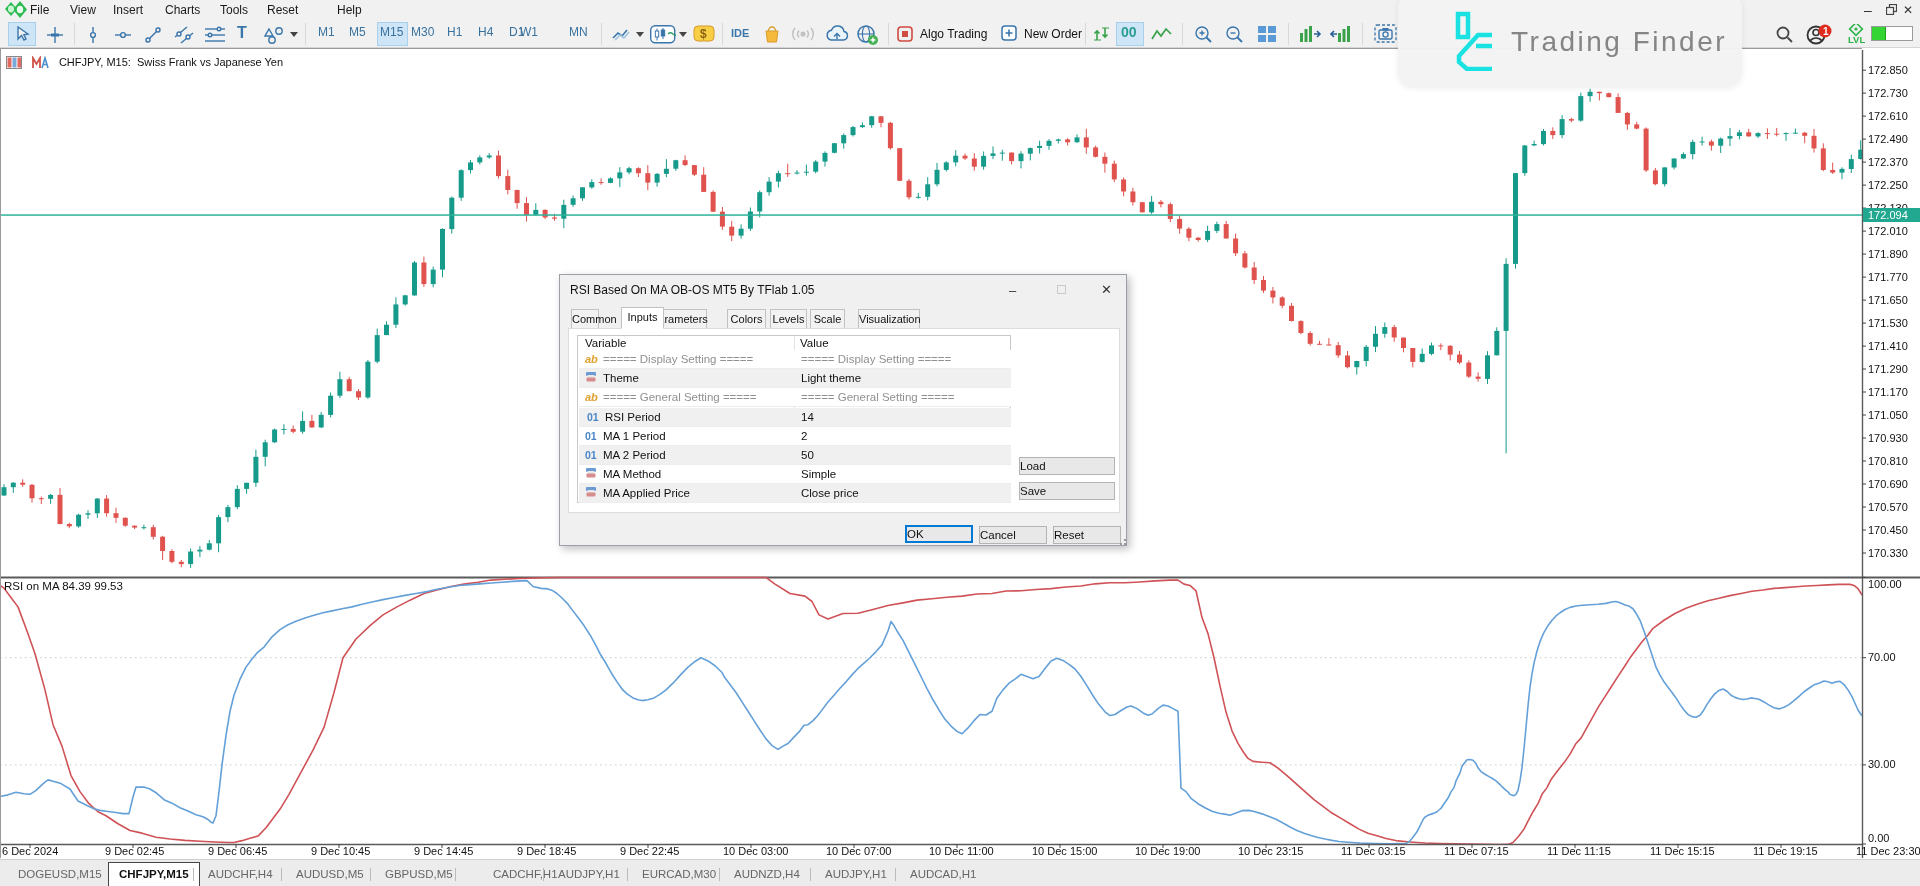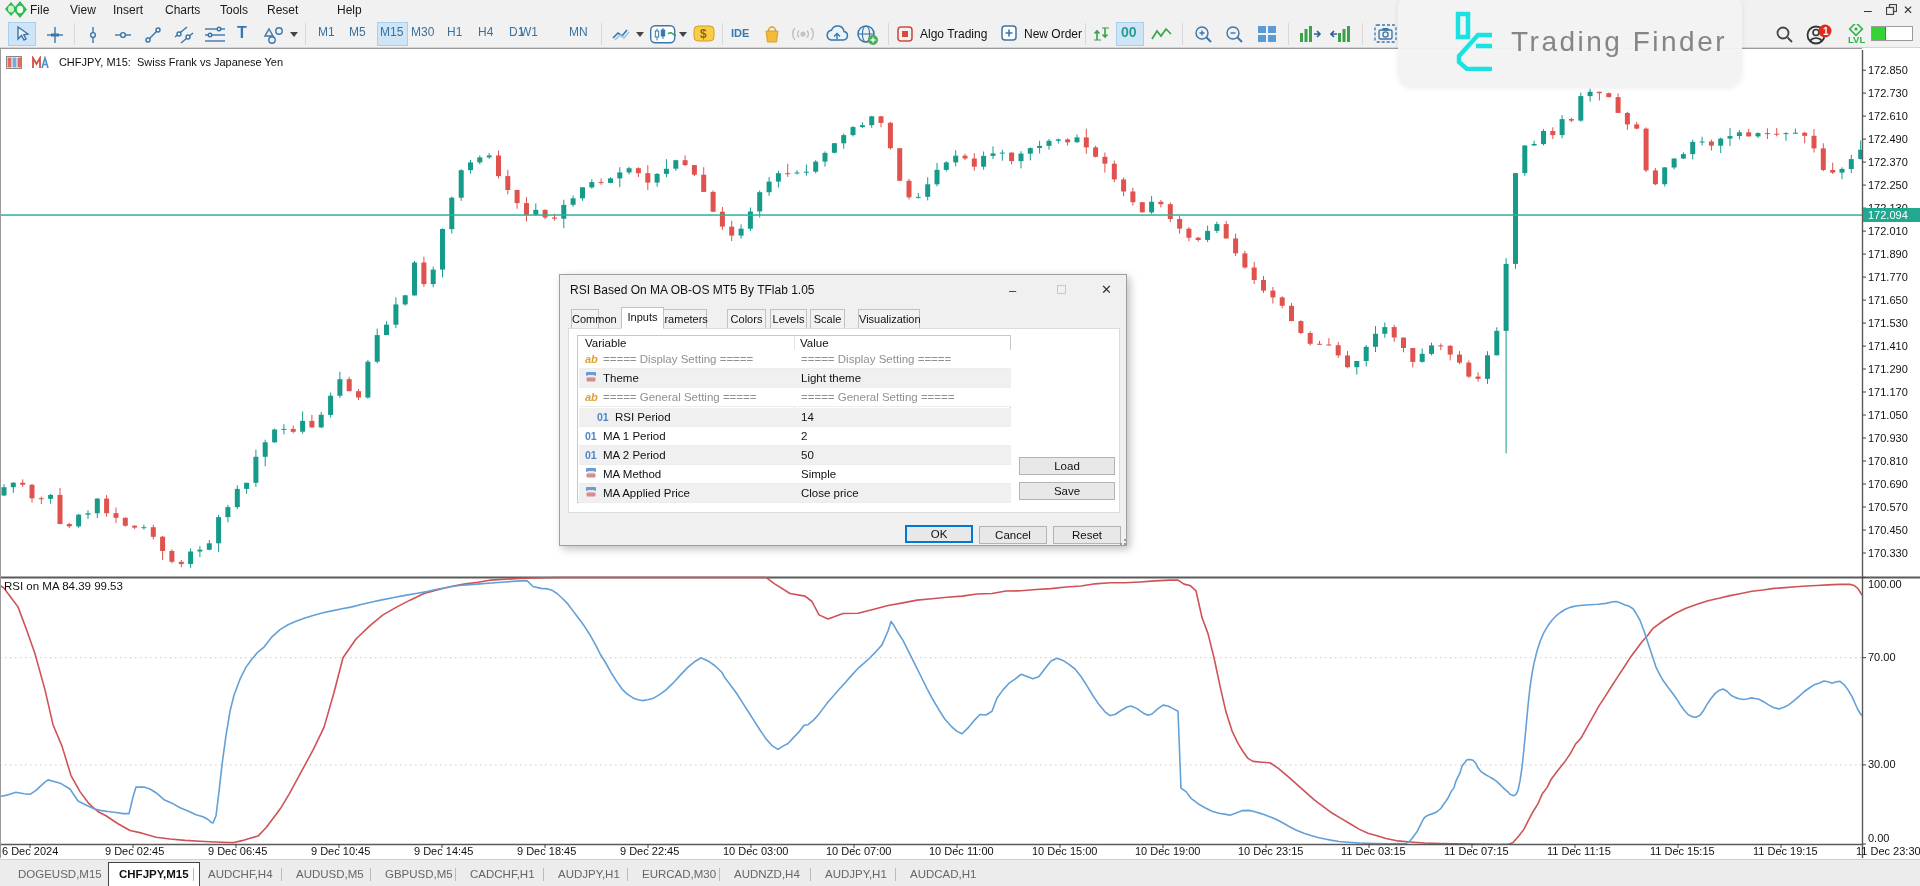--- a/index.html
+++ b/index.html
@@ -9,21 +9,21 @@
 .tf{position:absolute;top:5px;font-size:12px;font-weight:normal;color:#39729f;letter-spacing:0}
 .ax{font-size:11px;fill:#111}
 .tabbar{position:absolute;left:0;top:859px;width:1920px;height:27px;background:#ececec;border-top:1px solid #cfcfcf;font-size:11.5px;color:#666}
 .tab{position:absolute;top:4px;height:23px;line-height:21px;padding:0 10px}
 .tabsep{position:absolute;top:8px;width:1px;height:13px;background:#bbb}
 .atab{background:#fff;border:1px solid #444;border-bottom:none;color:#111;font-weight:bold;top:2px;height:25px;line-height:23px}
 .dlg{position:absolute;left:559px;top:274px;width:568px;height:272px;background:#f0f0f0;border:1px solid #9aa0a6;box-shadow:3px 3px 8px rgba(0,0,0,.25);font-size:11.5px;color:#111}
 .dlg .titl{position:absolute;left:10px;top:8px;font-size:12px}
 .dtab{position:absolute;font-size:11px;border:1px solid #c2c2c2;background:#f2f2f2;height:20px;line-height:19px;top:34px;text-align:center}
 .dtabsel{background:#fff;border-bottom:1px solid #fff;height:22px;top:32px;z-index:3}
-.btn{position:absolute;background:#e8e8e8;border:1px solid #b4b4b4;text-align:center;font-size:11.5px;height:18px;line-height:16px;color:#111}
+.btn{position:absolute;background:#e8e8e8;border:1px solid #b4b4b4;text-align:left;font-size:11.5px;height:18px;line-height:16px;color:#111}
 .row{position:absolute;left:1px;width:432px;height:19px;line-height:19px}
 .cell2{position:absolute;left:222px}
 .wm{position:absolute;left:1398px;top:-6px;width:344px;height:92px;background:rgba(243,243,243,.96);border-radius:14px;box-shadow:0 2px 6px rgba(0,0,0,.08)}
 </style></head><body>
 <div class="menubar">
 <svg width="26" height="20" style="position:absolute;left:3px;top:0px">
       <path d="M8 2 L14 9 L8 16 L2 9 Z" fill="#2dbb51"></path>
       <path d="M17 1 L24 9.5 L17 18 L10 9.5 Z" fill="#2dbb51"></path>
       <ellipse cx="8" cy="9" rx="3" ry="3.4" fill="#c9f5d2"></ellipse>
       <ellipse cx="17" cy="9.5" rx="3.2" ry="3.8" fill="#e8fdEC"></ellipse>
@@ -779,21 +779,21 @@
 <div style="position:absolute;left:7px;top:0px;height:14px;line-height:15px">Variable</div>
 <div style="position:absolute;left:222px;top:0px;height:14px;line-height:15px">Value</div>
 <div style="position:absolute;left:216px;top:0;width:1px;height:166px;background:#e3e3e3"></div>
 <div class="row" style="top:14px;background:#fff;border-bottom:1px solid #ededed"><span style="margin-left:6px;display:inline-block;width:18px"><span style="color:#e0a030;font-style:italic;font-weight:bold;font-size:11px">ab</span></span><span style="color:#909090;">===== Display Setting =====</span><span class="cell2" style="color:#909090;">===== Display Setting =====</span></div>
 <div class="row" style="top:33.2px;background:#f0f0f0;border-bottom:1px solid #ededed"><span style="margin-left:6px;display:inline-block;width:18px"><svg width="12" height="10">
             <rect x="1" y="0" width="10" height="4" rx="1" fill="#6b9bd2"></rect>
             <rect x="2.5" y="3" width="7" height="3" fill="#e8e8e8"></rect>
             <rect x="1.5" y="5.5" width="9" height="4" rx="1" fill="#d88c8c"></rect>
           </svg></span><span style="">Theme</span><span class="cell2" style="">Light theme</span></div>
 <div class="row" style="top:52.400000000000006px;background:#fff;border-bottom:1px solid #ededed"><span style="margin-left:6px;display:inline-block;width:18px"><span style="color:#e0a030;font-style:italic;font-weight:bold;font-size:11px">ab</span></span><span style="color:#909090;">===== General Setting =====</span><span class="cell2" style="color:#909090;">===== General Setting =====</span></div>
-<div class="row" style="top:71.60000000000001px;background:#f0f0f0;border-bottom:1px solid #ededed"><span style="margin-left:18px;display:inline-block;width:18px"><span style="font-weight:bold;font-size:10.5px"><span style="color:#4a86c8">0</span><span style="color:#4a86c8">1</span></span></span><span style="">RSI Period</span><span class="cell2" style="">14</span></div>
+<div class="row" style="top:71.60000000000001px;background:#f0f0f0;border-bottom:1px solid #ededed"><span style="margin-left:8px;display:inline-block;width:18px"><span style="font-weight:bold;font-size:10.5px"><span style="color:#4a86c8">0</span><span style="color:#4a86c8">1</span></span></span><span style="">RSI Period</span><span class="cell2" style="">14</span></div>
 <div class="row" style="top:90.80000000000001px;background:#fff;border-bottom:1px solid #ededed"><span style="margin-left:6px;display:inline-block;width:18px"><span style="font-weight:bold;font-size:10.5px"><span style="color:#4a86c8">0</span><span style="color:#4a86c8">1</span></span></span><span style="">MA 1 Period</span><span class="cell2" style="">2</span></div>
 <div class="row" style="top:110.00000000000001px;background:#f0f0f0;border-bottom:1px solid #ededed"><span style="margin-left:6px;display:inline-block;width:18px"><span style="font-weight:bold;font-size:10.5px"><span style="color:#4a86c8">0</span><span style="color:#4a86c8">1</span></span></span><span style="">MA 2 Period</span><span class="cell2" style="">50</span></div>
 <div class="row" style="top:129.20000000000002px;background:#fff;border-bottom:1px solid #ededed"><span style="margin-left:6px;display:inline-block;width:18px"><svg width="12" height="10">
             <rect x="1" y="0" width="10" height="4" rx="1" fill="#6b9bd2"></rect>
             <rect x="2.5" y="3" width="7" height="3" fill="#e8e8e8"></rect>
             <rect x="1.5" y="5.5" width="9" height="4" rx="1" fill="#d88c8c"></rect>
           </svg></span><span style="">MA Method</span><span class="cell2" style="">Simple</span></div>
 <div class="row" style="top:148.4px;background:#f0f0f0;border-bottom:1px solid #ededed"><span style="margin-left:6px;display:inline-block;width:18px"><svg width="12" height="10">
             <rect x="1" y="0" width="10" height="4" rx="1" fill="#6b9bd2"></rect>
             <rect x="2.5" y="3" width="7" height="3" fill="#e8e8e8"></rect>
@@ -815,21 +815,21 @@
 </div>
 <div class="tabbar">
     <div class="tab" style="left:8px">DOGEUSD,M15</div>
 <div class="tab atab" style="left:108px">CHFJPY,M15</div>
 <div class="tab" style="left:198px">AUDCHF,H4</div>
 <div class="tabsep" style="left:193px"></div>
 <div class="tab" style="left:286px">AUDUSD,M5</div>
 <div class="tabsep" style="left:281px"></div>
 <div class="tab" style="left:375px">GBPUSD,M5</div>
 <div class="tabsep" style="left:370px"></div>
-<div class="tab" style="left:460px">CADCHF,H1</div>
+<div class="tab" style="left:483px">CADCHF,H1</div>
 <div class="tabsep" style="left:455px"></div>
 <div class="tab" style="left:548px">AUDJPY,H1</div>
 <div class="tabsep" style="left:543px"></div>
 <div class="tab" style="left:632px">EURCAD,M30</div>
 <div class="tabsep" style="left:627px"></div>
 <div class="tab" style="left:724px">AUDNZD,H4</div>
 <div class="tabsep" style="left:719px"></div>
 <div class="tab" style="left:815px">AUDJPY,H1</div>
 <div class="tabsep" style="left:810px"></div>
 <div class="tab" style="left:900px">AUDCAD,H1</div>

